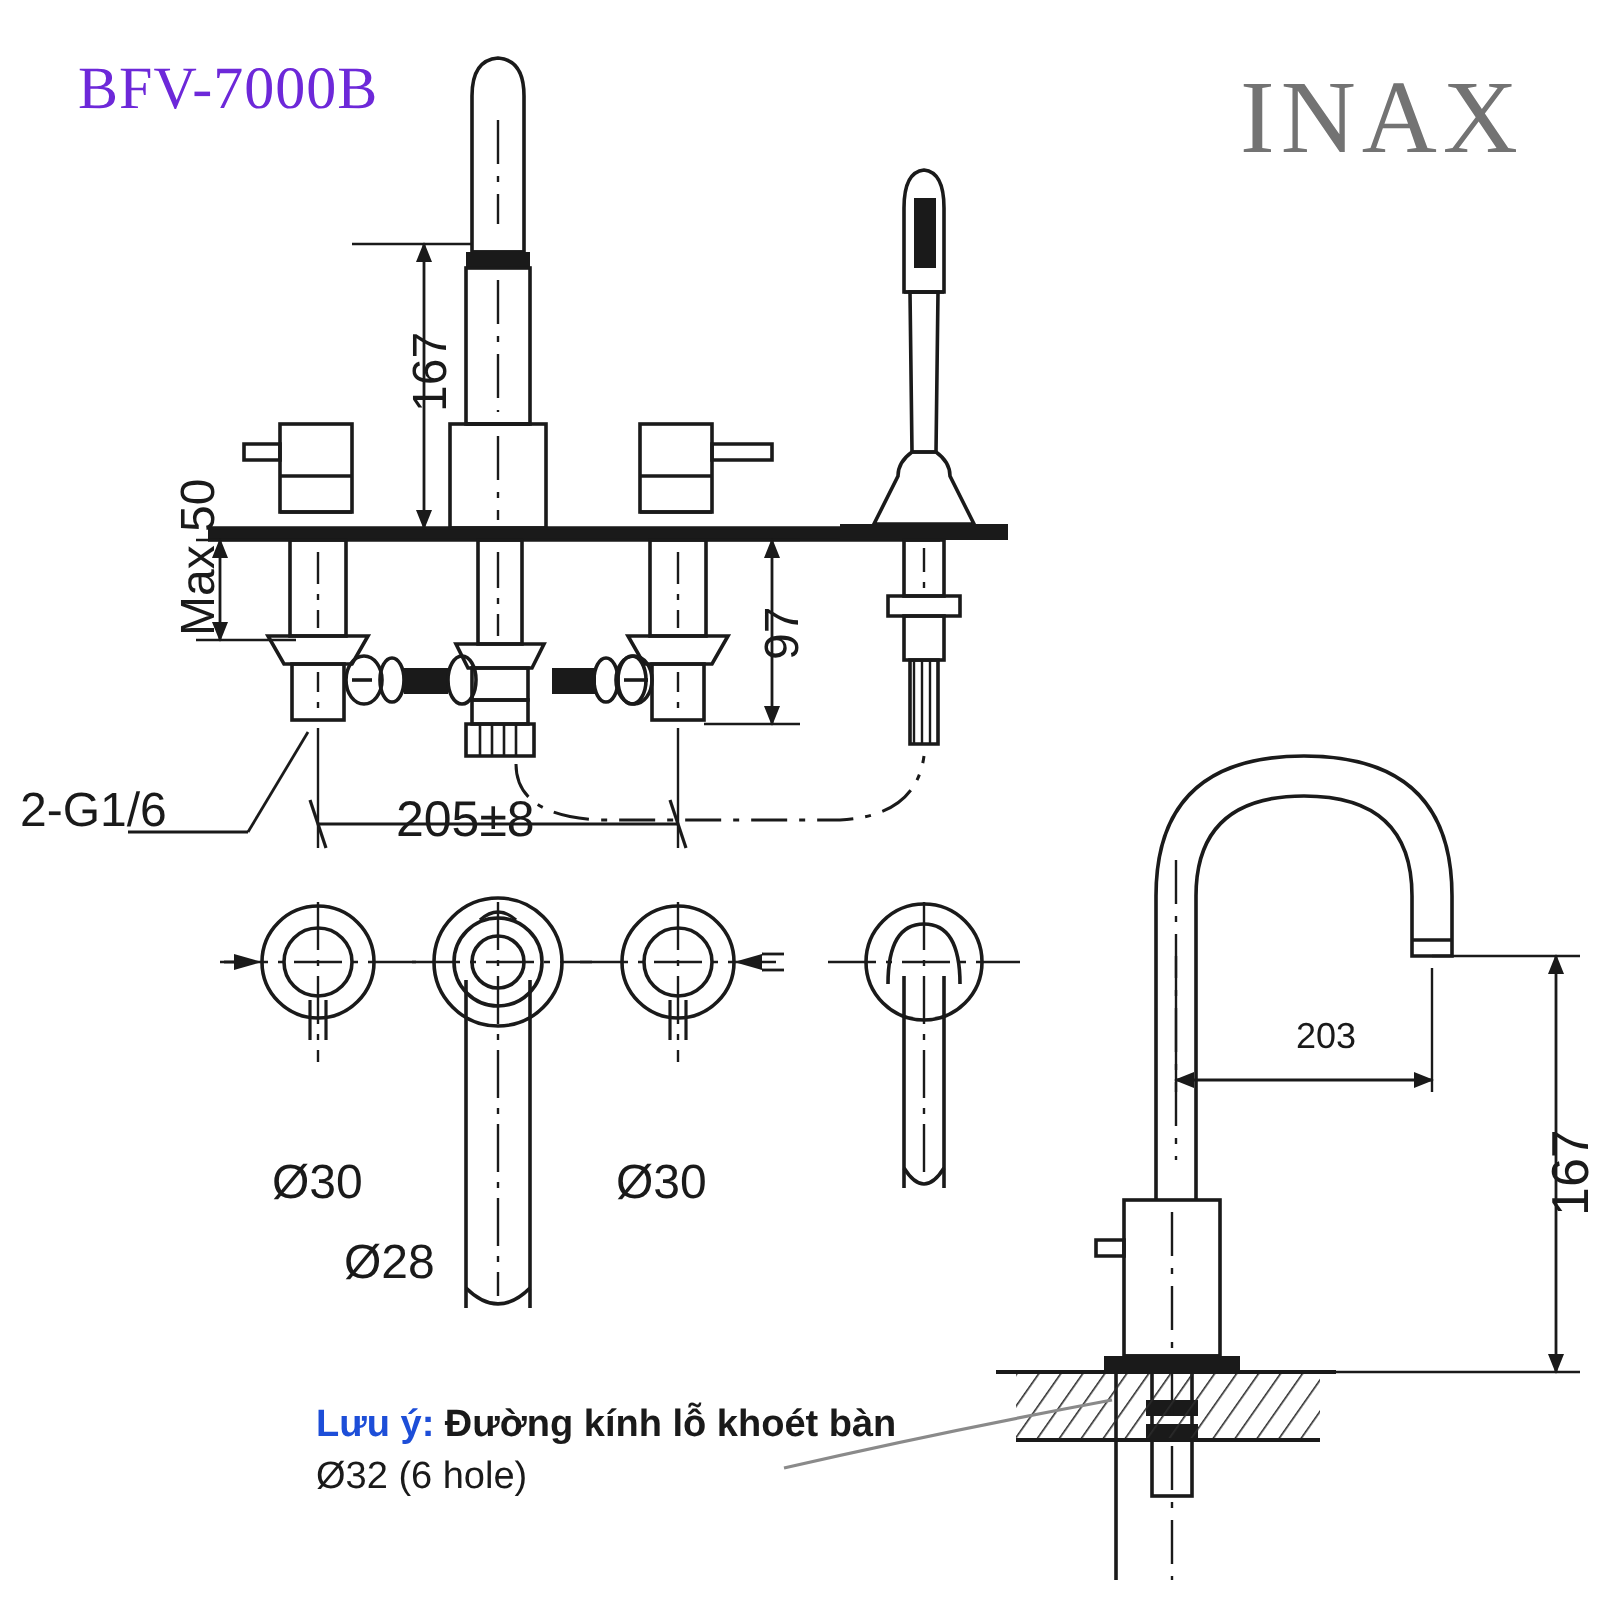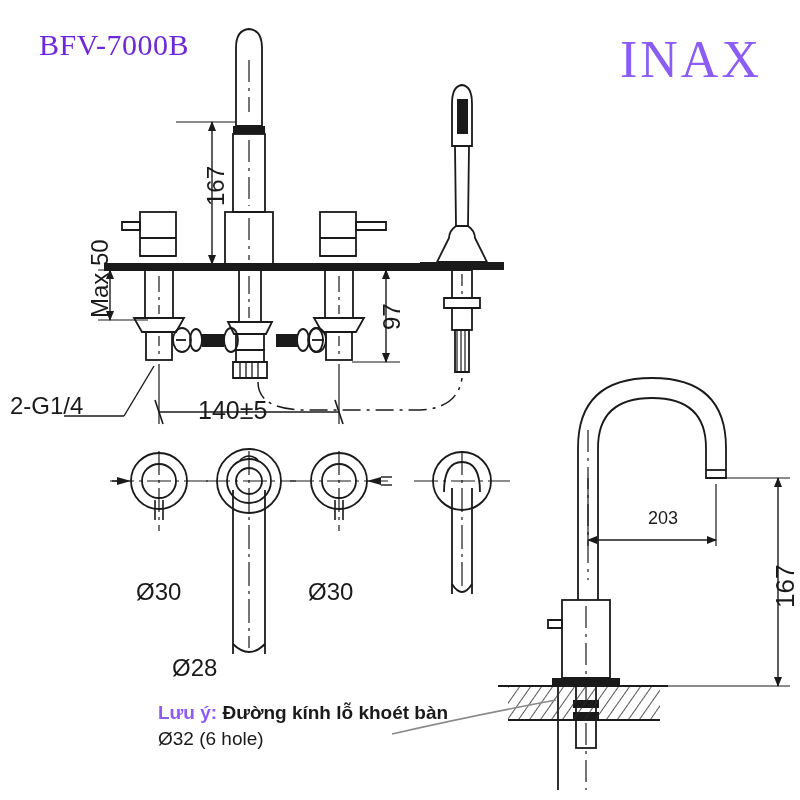--- a/index.html
+++ b/index.html
@@ -32,21 +32,21 @@
     letter-spacing: 0.5px;
     white-space: nowrap;
     margin-left: 25px;
   }
   .brand-logo {
     position: absolute;
     left: 620px;
     top: 30px;
     font-family: "Liberation Serif", serif;
     font-size: 52px;
-    color: #8b5cf6;
+    color: #737373;
     letter-spacing: 3px;
     white-space: nowrap;
   }
   .dim-label {
     position: absolute;
     font-family: "Liberation Sans", sans-serif;
     font-size: 24px;
     color: #1a1a1a;
     white-space: nowrap;
   }
@@ -59,21 +59,21 @@
     left: 158px;
     top: 700px;
     font-family: "Liberation Sans", sans-serif;
     font-size: 19px;
     line-height: 26px;
     color: #1a1a1a;
     white-space: nowrap;
     font-weight: bold;
   }
   .note-key {
-    color: #8b5cf6;
+    color: #1d4ed8;
     font-weight: bold;
   }
   .note-line2 {
     display: block;
     font-weight: normal;
   }
 </style>
 </head>
 <body>
 
@@ -307,27 +307,27 @@
   <div class="model-title">BFV-7000B</div>
 
   <div class="brand-logo">INAX</div>
 
   <div class="dim-label rot" style="left:202px; top:206px;">167</div>
 
   <div class="dim-label rot" style="left:86px; top:318px;">Max 50</div>
 
   <div class="dim-label rot" style="left:378px; top:330px;">97</div>
 
-  <div class="dim-label" style="left:10px; top:392px;">2-G1/4</div>
-
-  <div class="dim-label" style="left:198px; top:396px; font-size:25px;">140±5</div>
+  <div class="dim-label" style="left:10px; top:392px;">2-G1/6</div>
+
+  <div class="dim-label" style="left:198px; top:396px; font-size:25px;">205±8</div>
 
   <div class="dim-label" style="left:136px; top:578px;">Ø30</div>
 
-  <div class="dim-label" style="left:172px; top:618px;margin-top:36px;">Ø28</div>
+  <div class="dim-label" style="left:172px; top:618px;">Ø28</div>
 
   <div class="dim-label" style="left:308px; top:578px;">Ø30</div>
 
   <div class="dim-label" style="left:648px; top:508px; font-size:18px;">203</div>
 
   <div class="dim-label rot" style="left:770px; top:608px; font-size:26px;">167</div>
 
   <div class="note-block">
     <span class="note-key">Lưu ý:</span><span> Đường kính lỗ khoét bàn</span>
     <span class="note-line2">Ø32 (6 hole)</span>

